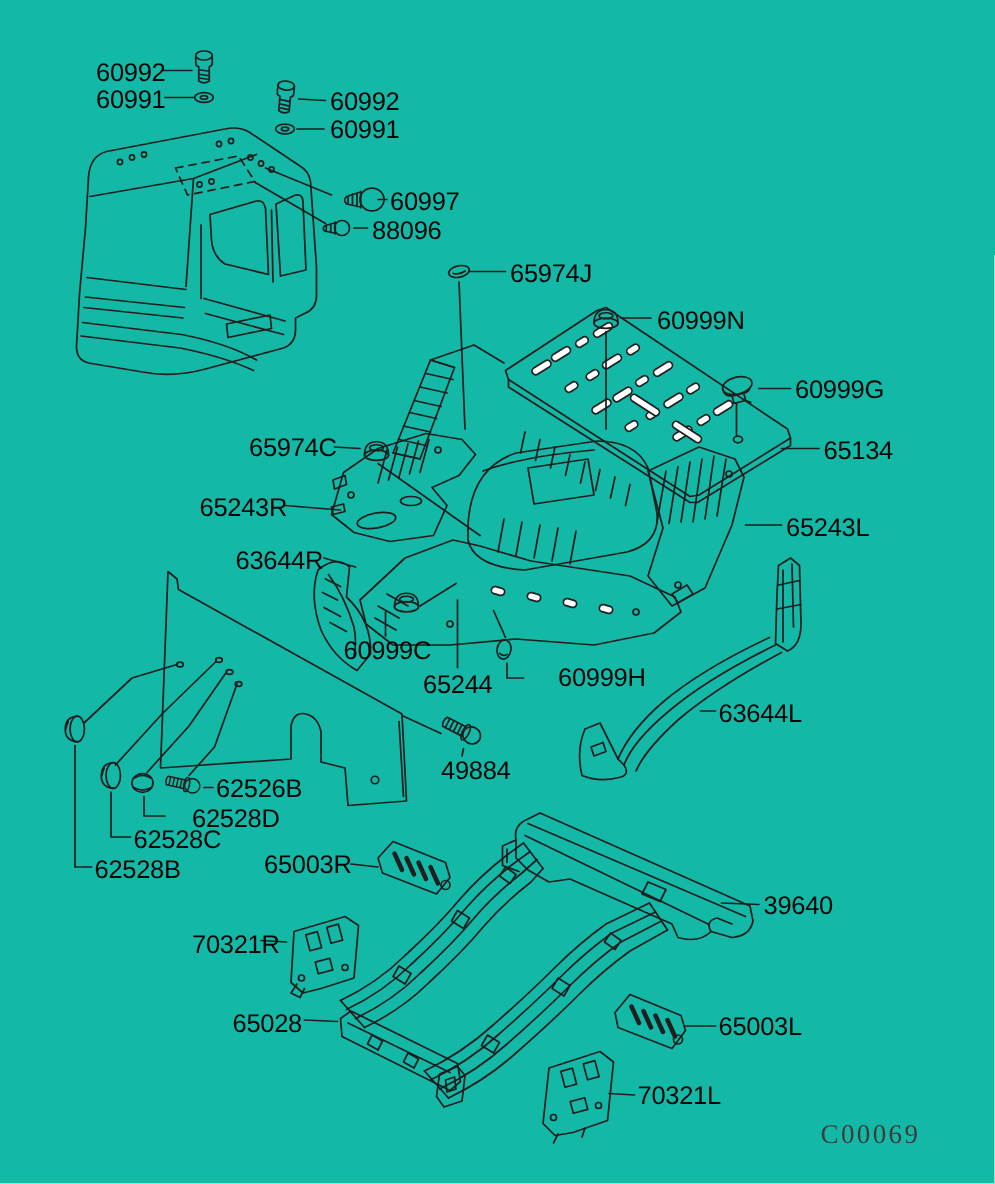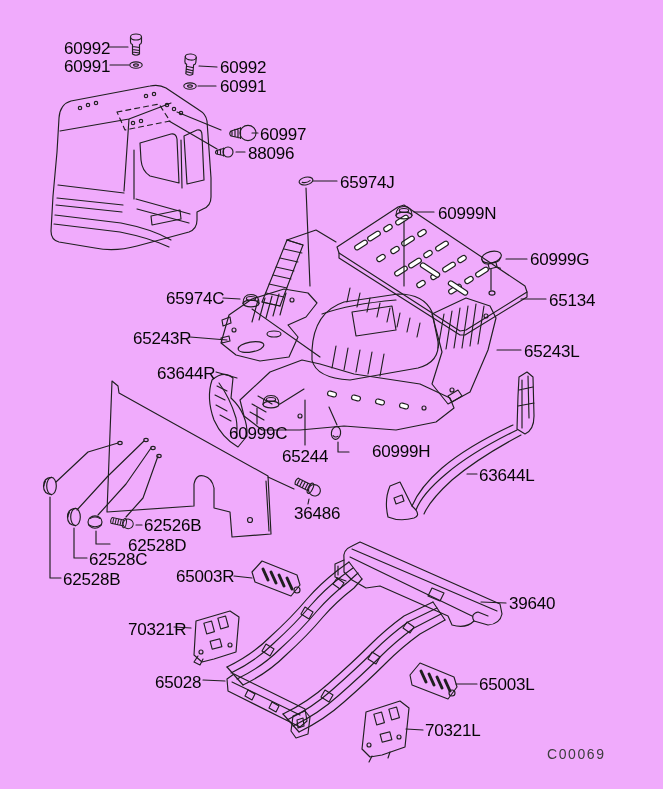--- a/index.html
+++ b/index.html
@@ -1,21 +1,21 @@
 <!DOCTYPE html>
 <html><head>
 <meta charset="utf-8">
 <style>
   html,body{margin:0;padding:0;background:#ffffff;}
-  .stage{position:relative;width:663px;height:789px;background:#f0abfc;overflow:hidden;
+  .stage{position:relative;width:663px;height:789px;background:#14b8a6;overflow:hidden;
          font-family:"Liberation Sans",sans-serif;}
   .art{position:absolute;left:0;top:0;}
   .lbl{position:absolute;font-size:17px;line-height:1;letter-spacing:-0.2px;color:#060606;
        white-space:nowrap;font-family:"Liberation Sans",sans-serif;}
-  .code{position:absolute;font-family:Liberation Sans, sans-serif;font-size:14px;
+  .code{position:absolute;font-family:Liberation Serif, serif;font-size:18px;
         line-height:1;color:#3c3c3c;letter-spacing:1.6px;}
 </style>
 </head>
 <body>
 
 <div class="stage">
 
 <svg class="art" width="663" height="789" viewBox="0 0 663 789">
   <defs>
     <g id="g-bolt-down">
@@ -328,21 +328,21 @@
 <div class="lbl" style="left:530px;top:251px">60999G</div>
 <div class="lbl" style="left:549px;top:292px">65134</div>
 <div class="lbl" style="left:166px;top:290px">65974C</div>
 <div class="lbl" style="left:133px;top:330px">65243R</div>
 <div class="lbl" style="left:157px;top:365px">63644R</div>
 <div class="lbl" style="left:524px;top:343px">65243L</div>
 <div class="lbl" style="left:229px;top:425px">60999C</div>
 <div class="lbl" style="left:282px;top:448px">65244</div>
 <div class="lbl" style="left:372px;top:443px">60999H</div>
 <div class="lbl" style="left:479px;top:467px">63644L</div>
-<div class="lbl" style="left:294px;top:505px">36486</div>
+<div class="lbl" style="left:294px;top:505px">49884</div>
 <div class="lbl" style="left:144px;top:517px">62526B</div>
 <div class="lbl" style="left:128px;top:537px">62528D</div>
 <div class="lbl" style="left:89px;top:551px">62528C</div>
 <div class="lbl" style="left:63px;top:571px">62528B</div>
 <div class="lbl" style="left:176px;top:568px">65003R</div>
 <div class="lbl" style="left:509px;top:595px">39640</div>
 <div class="lbl" style="left:128px;top:621px">70321R</div>
 <div class="lbl" style="left:155px;top:674px">65028</div>
 <div class="lbl" style="left:479px;top:676px">65003L</div>
 <div class="lbl" style="left:425px;top:722px">70321L</div>

